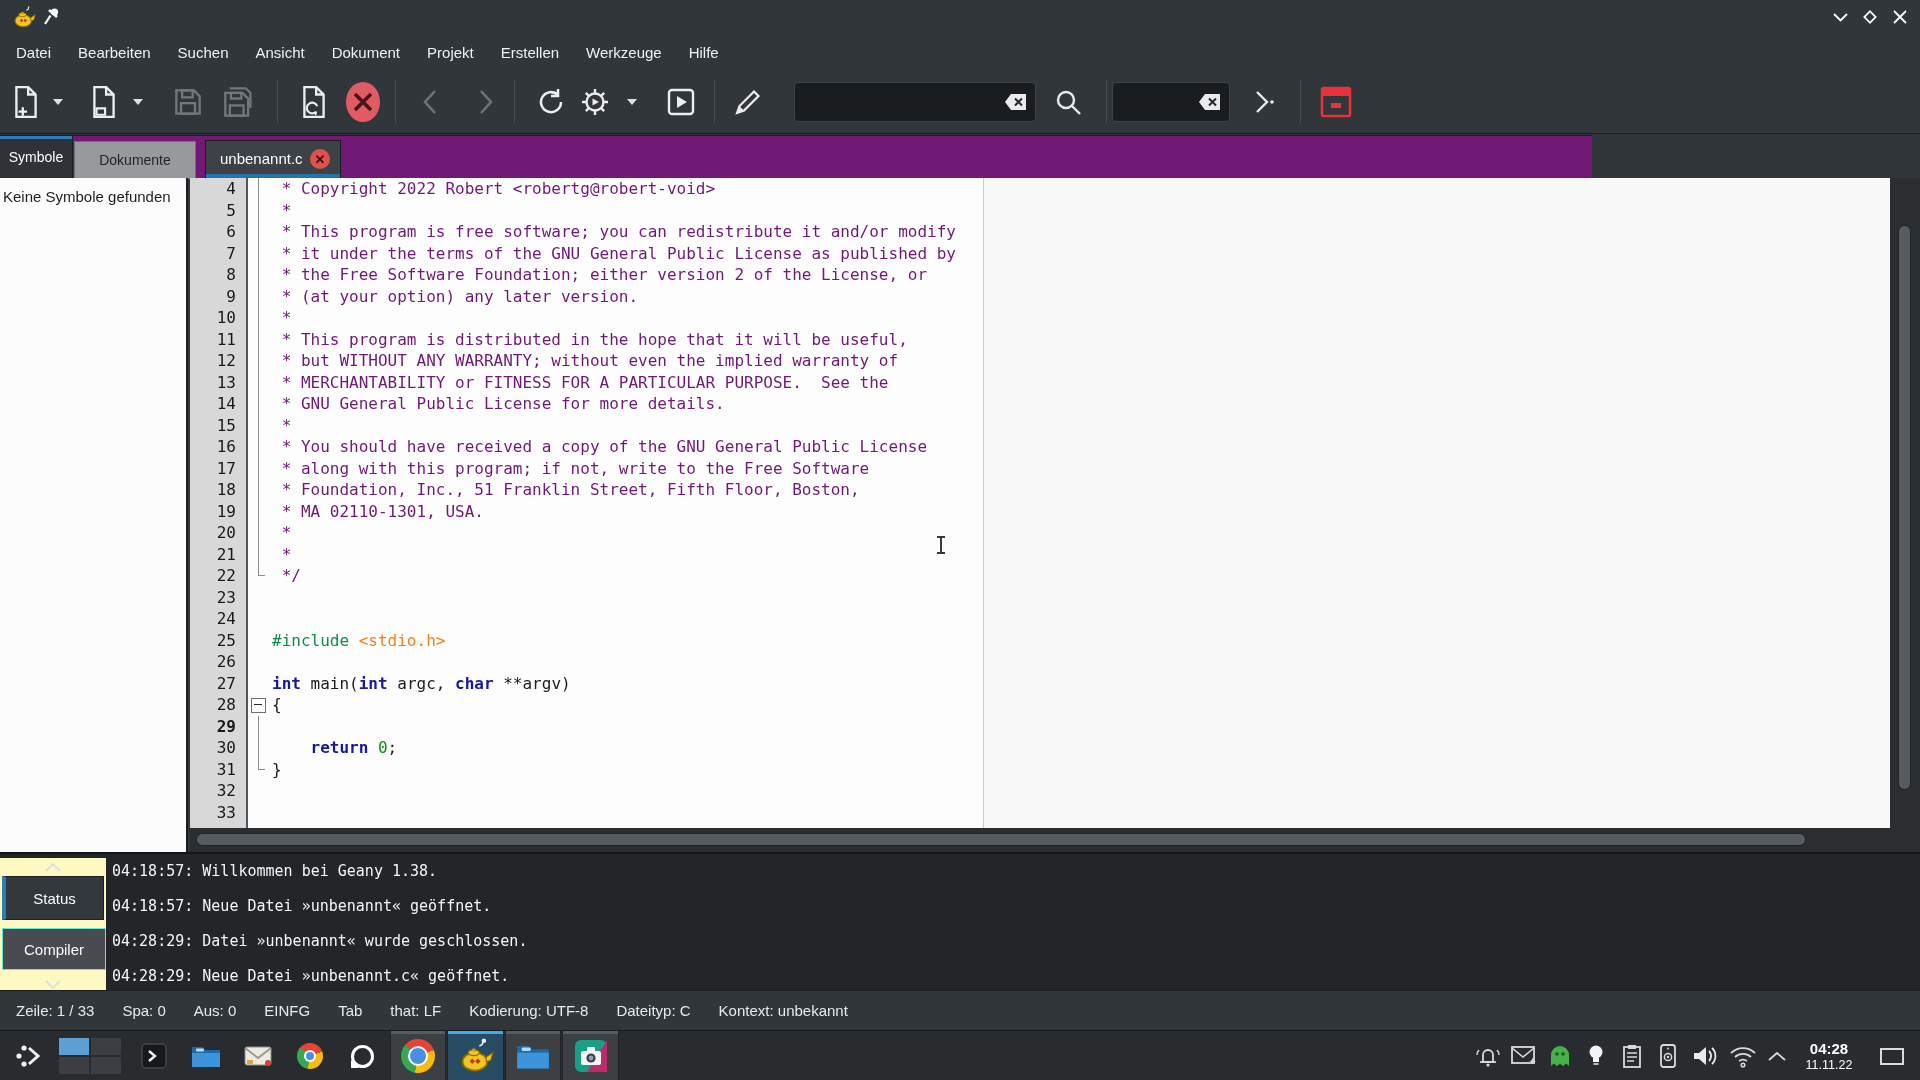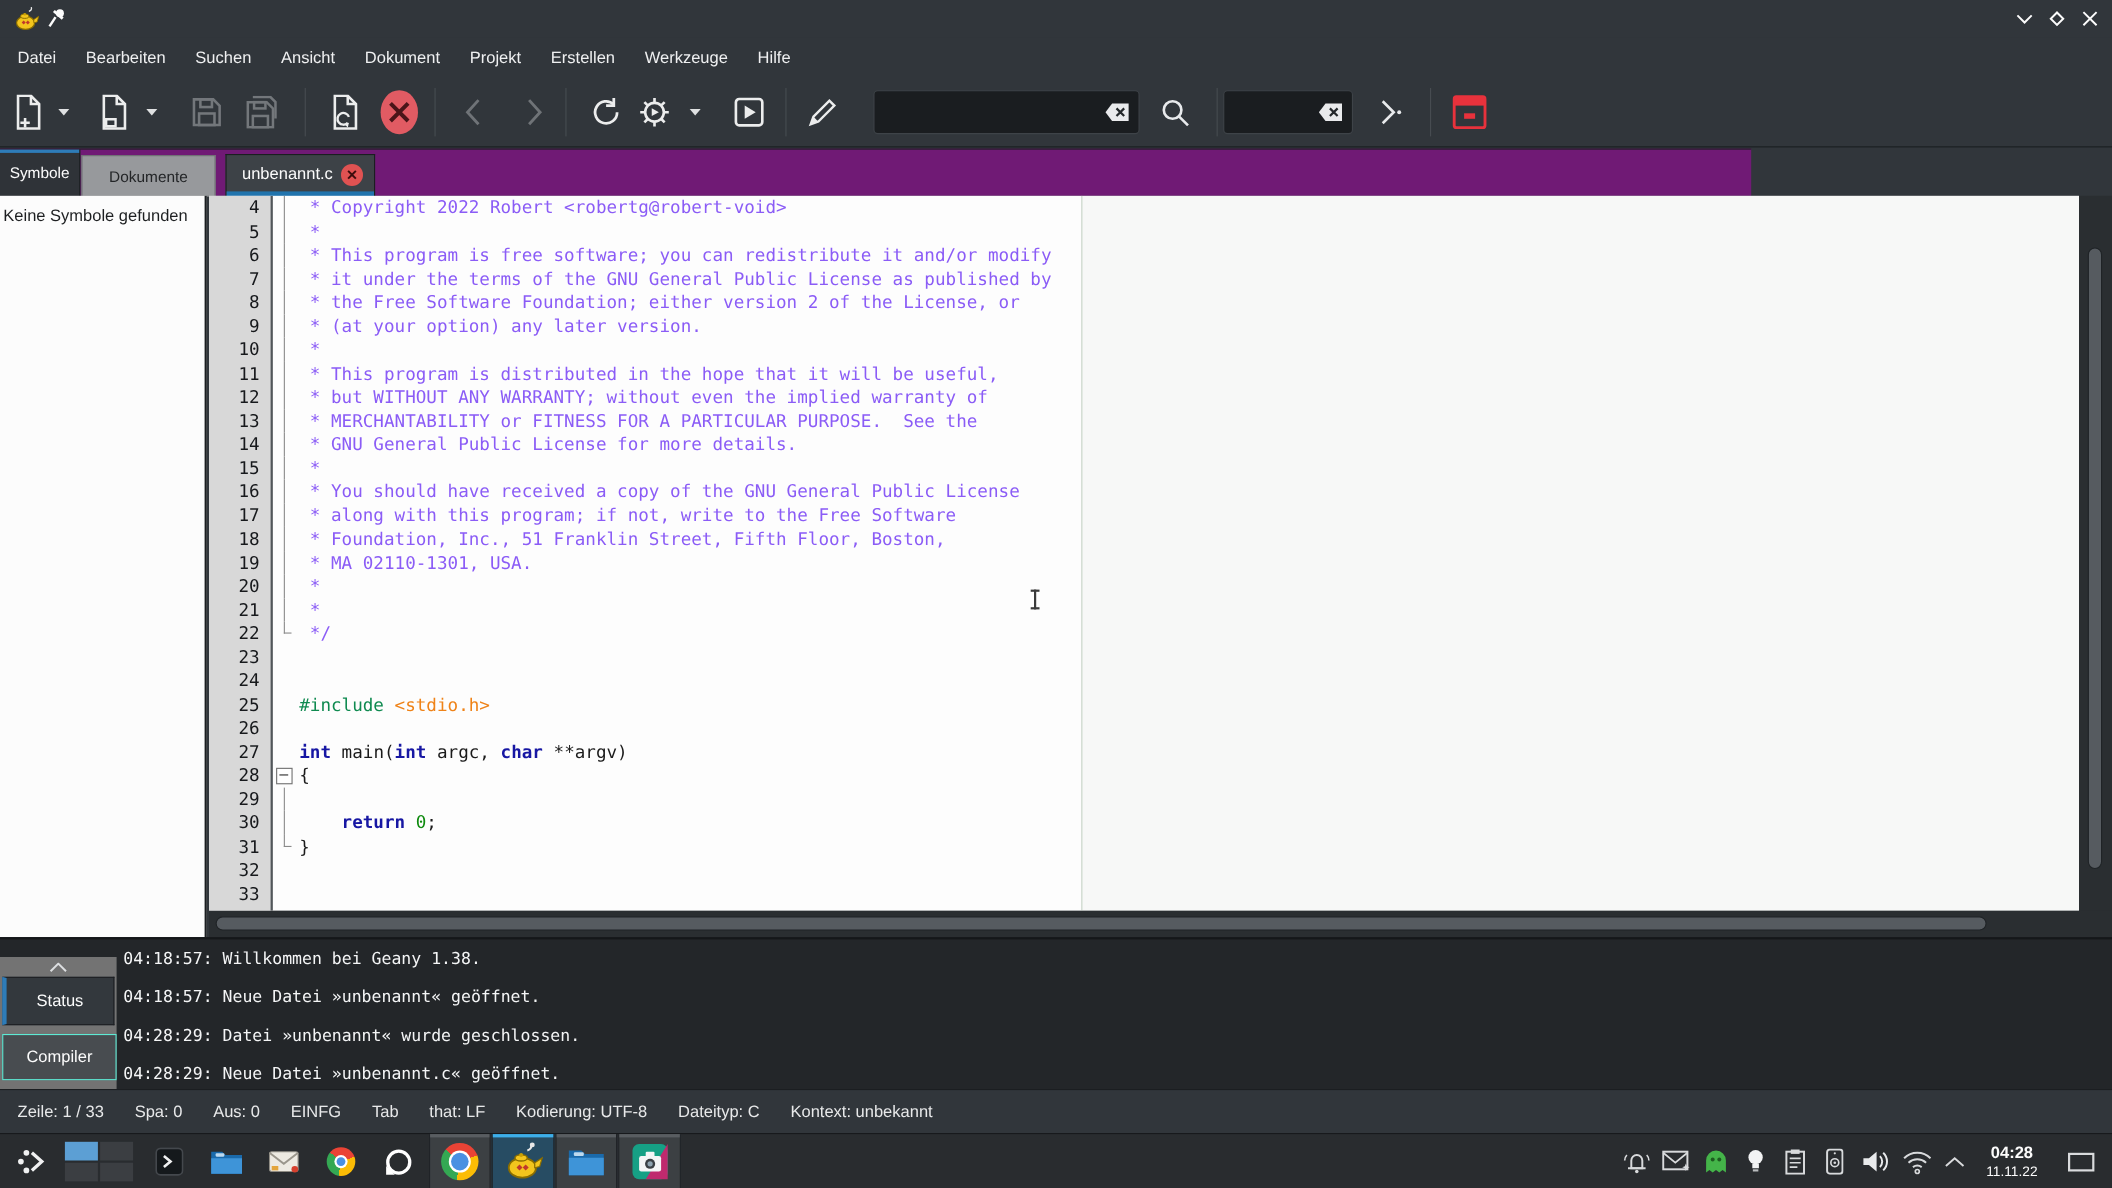--- a/index.html
+++ b/index.html
@@ -35,41 +35,41 @@
   .tabclose{position:absolute;right:10px;top:8px;width:20px;height:20px;border-radius:50%;background:#e05252;display:flex;align-items:center;justify-content:center}
   .tabclose span{color:#3b0c0c;font-size:13px;font-weight:bold;line-height:1}
   
   #sidebar{position:absolute;left:0;top:178px;width:188px;height:674px;background:#fcfcfc;border-right:2px solid #1b1e21}
   #sidebar .empty{position:absolute;left:3px;top:10px;font-size:15px;color:#1d1f21}
   
   #editor{position:absolute;left:190px;top:178px;width:1700px;height:650px;background:#fdfdfd;overflow:hidden}
   #gutter{position:absolute;left:0;top:0;width:58px;height:650px;background:#d8d8d8;border-right:2px solid #51565a}
   .ln{position:absolute;left:0;width:46px;text-align:right;font:16px/21.5px "DejaVu Sans Mono",monospace;color:#17191c}
   .crow{position:absolute;left:82px;height:21.5px;white-space:pre;font:16px/21.5px "DejaVu Sans Mono",monospace;color:#1b1b1b}
-  .tok-c{color:#8b5cf6}.tok-p{color:#0f8a50}.tok-s{color:#ef8318}
+  .tok-c{color:#701a75}.tok-p{color:#0f8a50}.tok-s{color:#ef8318}
   .tok-k{color:#1717a3;font-weight:bold}.tok-n{color:#0e8a0e}.tok-t{color:#1b1b1b}
   .fm{position:absolute;left:58px;width:20px;height:21.5px}
   .fm-l::before{content:"";position:absolute;left:10px;top:0;bottom:0;width:1px;background:#8a8a8a}
   .fm-e::before{content:"";position:absolute;left:10px;top:0;height:11px;width:1px;background:#8a8a8a}
   .fm-e::after{content:"";position:absolute;left:10px;top:10px;width:7px;height:1px;background:#8a8a8a}
   .fm-s::before{content:"";position:absolute;left:3px;top:4px;width:13px;height:13px;border:1px solid #6f6f6f;background:#fff}
   .fm-s::after{content:"";position:absolute;left:6px;top:10px;width:8px;height:1px;background:#2b2b2b}
   #longline{position:absolute;left:793px;top:0;bottom:0;width:1px;background:#c3d1c3}
   #longshade{position:absolute;left:794px;right:0;top:0;bottom:0;background:rgba(90,110,90,0.035)}
   #ibeam{position:absolute;left:750px;top:358px;width:2px;height:18px;background:#3a3a3a}
   #ibeam::before,#ibeam::after{content:"";position:absolute;left:-3px;width:8px;height:2px;background:#3a3a3a}
   #ibeam::before{top:0}#ibeam::after{bottom:0}
   
   #vscroll{position:absolute;left:1890px;top:178px;width:30px;height:674px;background:#2a2e31}
   #vthumb{position:absolute;left:8px;top:47px;width:13px;height:565px;border-radius:7px;background:#565b60;border:1px solid #1f2326}
   #hscroll{position:absolute;left:190px;top:828px;width:1730px;height:24px;background:#2a2e31}
   #hthumb{position:absolute;left:6px;top:5px;width:1610px;height:13px;border-radius:7px;background:#565b60;border:1px solid #1f2326}
   
   #messages{position:absolute;left:0;top:852px;width:1920px;height:138px;background:#232629;border-top:2px solid #141719}
-  #msgtabs{position:absolute;left:0;top:16px;width:106px;height:138px;background:#737373}
+  #msgtabs{position:absolute;left:0;top:4px;width:106px;height:138px;background:#fef9c3}
   .vchev{position:absolute;left:42px;width:22px;height:12px;display:flex;align-items:center;justify-content:center}
   #mtab-status{position:absolute;left:2px;top:18px;width:102px;height:44px;background:#33383d;border:1px solid #1d2023;border-left:4px solid #2e7cb8}
   #mtab-compiler{position:absolute;left:2px;top:70px;width:104px;height:42px;background:#484c50;border:1px solid #5eead4}
   .mtab-lbl{position:absolute;left:0;right:0;top:50%;transform:translateY(-50%);text-align:center;font-size:15px;color:#fcfcfc}
   .mrow{position:absolute;left:112px;font:15px/22px "DejaVu Sans Mono",monospace;color:#f4f5f6;white-space:pre}
   
   #statusbar{position:absolute;left:0;top:990px;width:1920px;height:40px;background:#31363b;display:flex;align-items:center;gap:28px;padding-left:16px;border-top:1px solid #1b1e21}
   .sfield{font-size:15px;color:#e8e9ea;white-space:pre}
   
   #taskbar{position:absolute;left:0;top:1030px;width:1920px;height:50px;background:#292c2f;border-top:1px solid #17191c}
@@ -318,21 +318,21 @@
       <div class="ln" style="top: 322.5px;">19</div>
       <div class="ln" style="top: 344px;">20</div>
       <div class="ln" style="top: 365.5px;">21</div>
       <div class="ln" style="top: 387px;">22</div>
       <div class="ln" style="top: 408.5px;">23</div>
       <div class="ln" style="top: 430px;">24</div>
       <div class="ln" style="top: 451.5px;">25</div>
       <div class="ln" style="top: 473px;">26</div>
       <div class="ln" style="top: 494.5px;">27</div>
       <div class="ln" style="top: 516px;">28</div>
-      <div class="ln" style="top: 537.5px;">29</div>
+      <div class="ln" style="top: 537.5px; font-weight: bold;">29</div>
       <div class="ln" style="top: 559px;">30</div>
       <div class="ln" style="top: 580.5px;">31</div>
       <div class="ln" style="top: 602px;">32</div>
       <div class="ln" style="top: 623.5px;">33</div>
     </div>
   <div id="foldcol">
       <div class="fm fm-l" style="top: 0px;"></div>
       <div class="fm fm-l" style="top: 21.5px;"></div>
       <div class="fm fm-l" style="top: 43px;"></div>
       <div class="fm fm-l" style="top: 64.5px;"></div>

